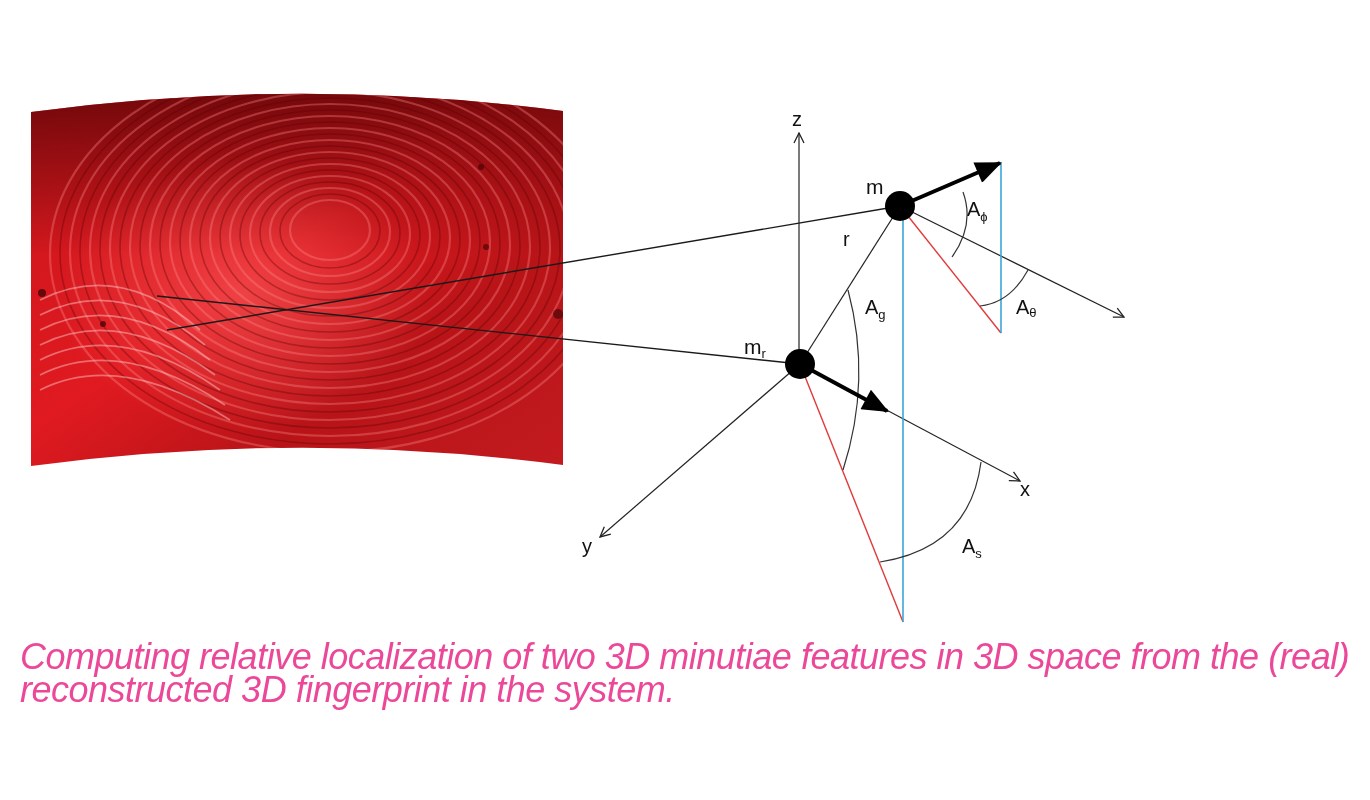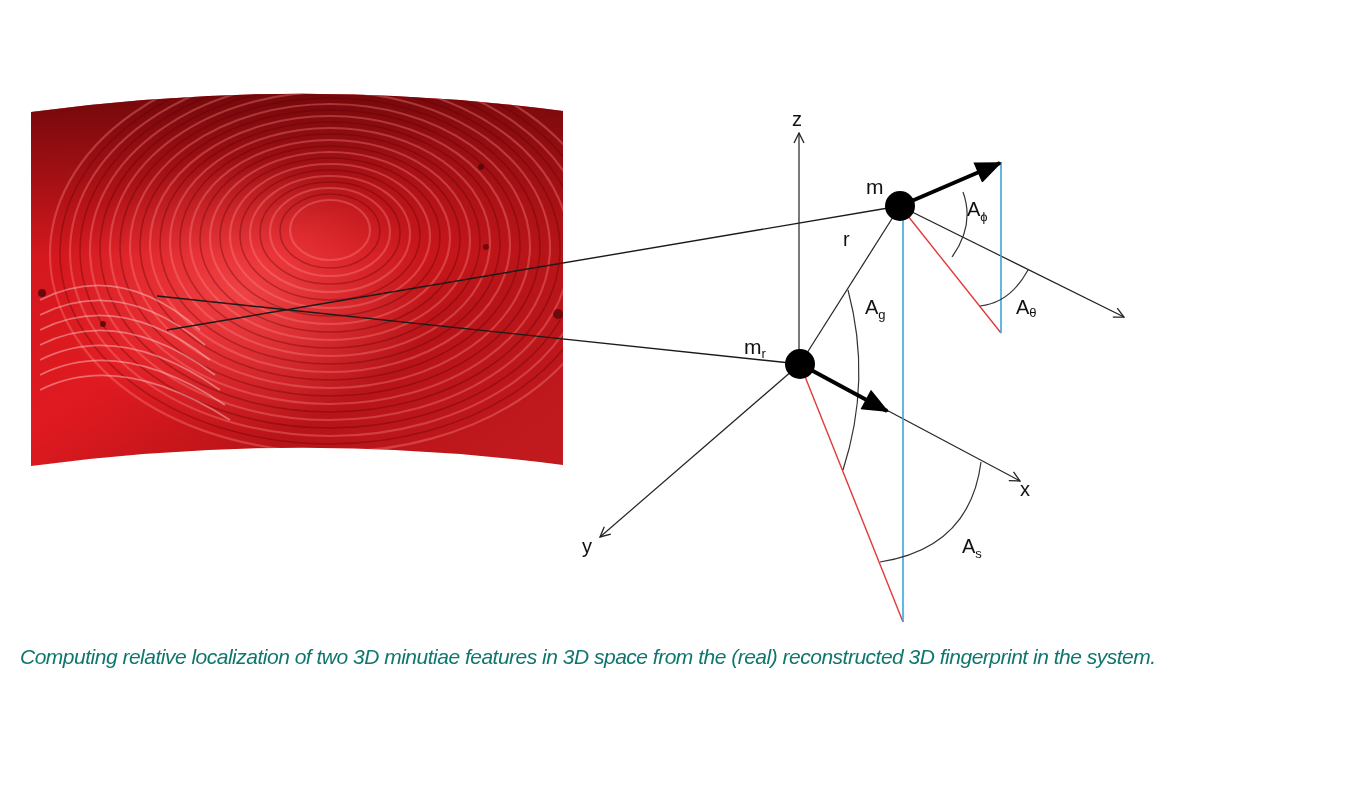--- a/index.html
+++ b/index.html
@@ -4,21 +4,21 @@
   <style>
     html, body { margin: 0; padding: 0; background: #ffffff; }
     body { width: 1370px; height: 800px; position: relative; overflow: hidden; }
     #figure { position: absolute; left: 0; top: 0; width: 1370px; height: 640px; }
     #figure svg { display: block; }
     .lbl { font-family: "Liberation Sans", sans-serif; fill: #111111; }
     .sub { font-size: 13px; }
     #caption {
       position: absolute; left: 20px; top: 640px; width: 1345px;
       font-family: "Liberation Sans", sans-serif; font-style: italic;
-      font-size: 21px; line-height: 33px; color: #0f766e; letter-spacing: -0.5px;
+      font-size: 36px; line-height: 33px; color: #ec4899; letter-spacing: -0.5px;
     }
   </style>
 </head>
 <body>
 
 <div id="figure">
   <svg width="1370" height="640" viewBox="0 0 1370 640" xmlns="http://www.w3.org/2000/svg">
     <defs>
       <linearGradient id="fpGrad" x1="0" y1="0" x2="1" y2="1">
         <stop offset="0" stop-color="#c8161c"></stop>

